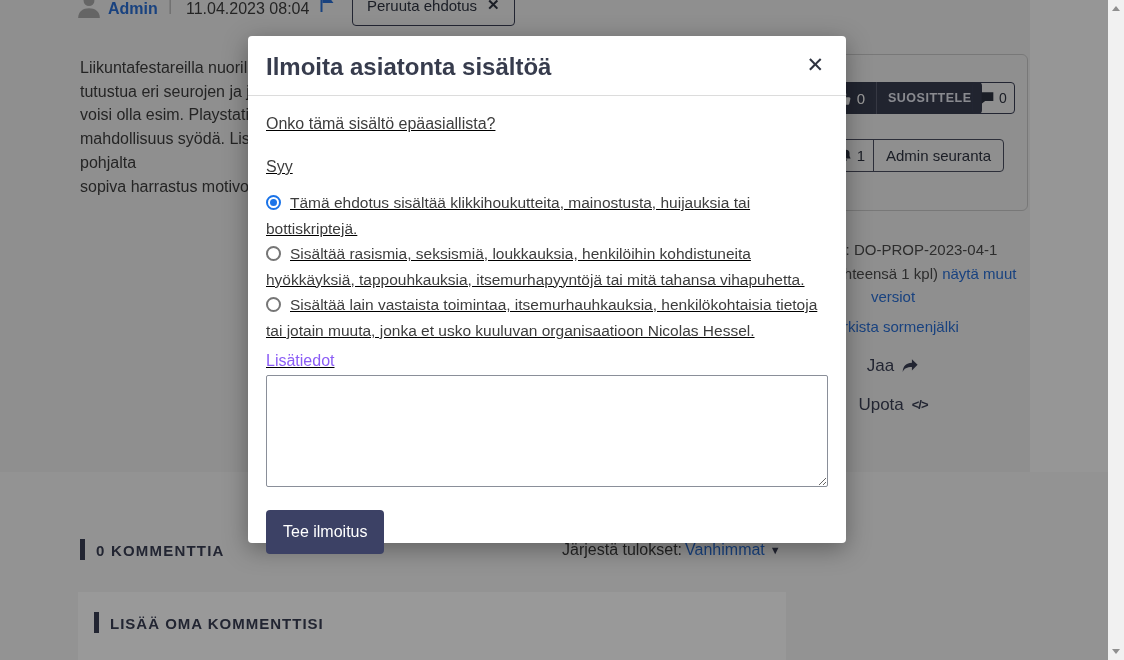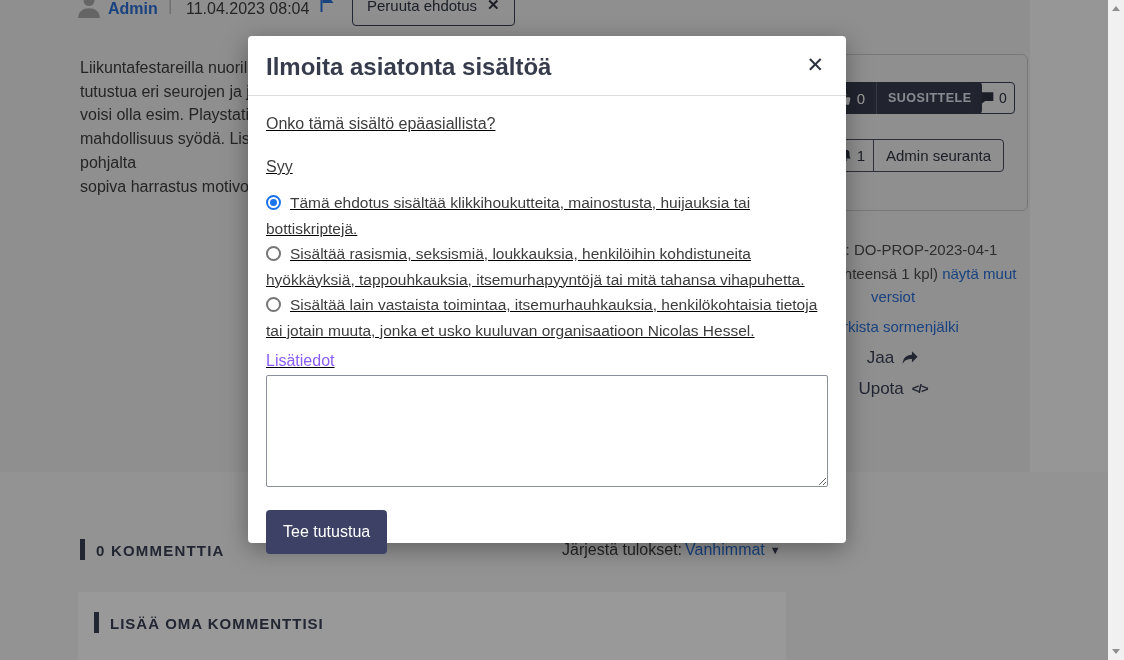--- a/index.html
+++ b/index.html
@@ -48,21 +48,21 @@
   .follow-count { width:58px; display:flex; align-items:center; justify-content:flex-end;
     padding-right:8px; gap:4px; font-size:15px; color:#2e3340; border-right:1px solid #4a4e5f; }
   .unfollow { display:flex; align-items:center; padding:0 12px; font-size:15px; color:#2e3340; }
 
   
   .info-col { position:absolute; left:758px; top:238px; width:270px; text-align:center;
     font-size:15px; color:#4c4c4c; line-height:23px; }
   .info-col .ref { margin-bottom:1px; }
   .link { color:#2b6fd4; text-decoration:none; cursor:pointer; }
   .fingerprint { display:inline-block; margin-top:7px; }
-  .share-row, .embed-row { margin-top:8px; font-size:17px; color:#3a3f54;
+  .share-row, .embed-row { margin-top:16px; font-size:17px; color:#3a3f54;
     display:flex; align-items:center; justify-content:center; gap:8px; }
   .code-glyph { font-size:13px; font-weight:700; letter-spacing:-1px; color:#3a3f54; }
 
   
   .c-head-bar { display:inline-block; width:5px; height:21px; background:#3a3f54;
     vertical-align:-4px; margin-right:11px; }
   .comments-header { position:absolute; left:80px; top:539px; font-size:15px; font-weight:700;
     letter-spacing:1.2px; color:#3a3f54; }
   .sort-row { position:absolute; left:562px; top:541px; font-size:16px; color:#3d3d3d;
     display:flex; align-items:center; gap:3px; }
@@ -240,21 +240,21 @@
         <label class="reason">
           <span class="radio"></span><span>Sisältää rasismia, seksismiä, loukkauksia, henkilöihin kohdistuneita hyökkäyksiä, tappouhkauksia, itsemurhapyyntöjä tai mitä tahansa vihapuhetta.</span>
         </label>
         <label class="reason">
           <span class="radio"></span><span>Sisältää lain vastaista toimintaa, itsemurhauhkauksia, henkilökohtaisia tietoja tai jotain muuta, jonka et usko kuuluvan organisaatioon Nicolas Hessel.</span>
         </label>
       </div>
       <div class="details-label">Lisätiedot</div>
       <textarea class="details-area" style=""></textarea>
       <div>
-        <button class="submit-btn">Tee tutustua</button>
+        <button class="submit-btn">Tee ilmoitus</button>
       </div>
     </div>
   </div>
 
   <div class="scrollbar">
     <div class="sb-up"></div>
     <div class="sb-down"></div>
   </div>
 
 </div>

